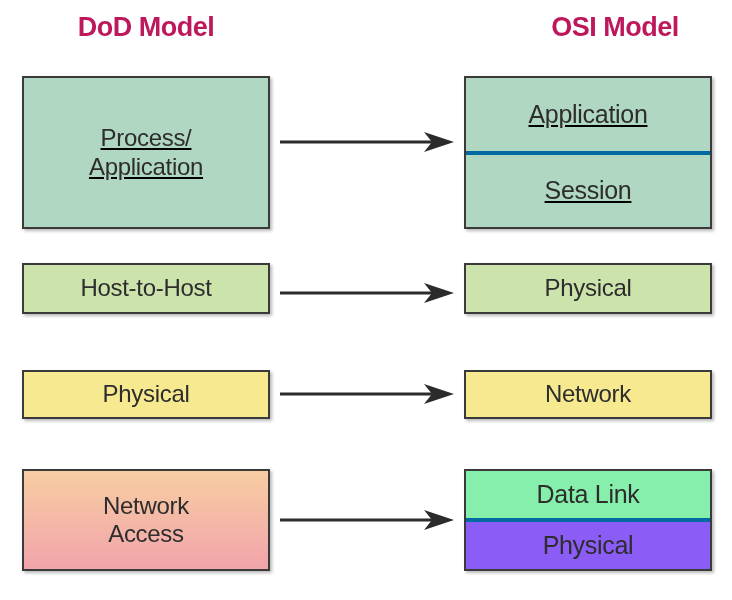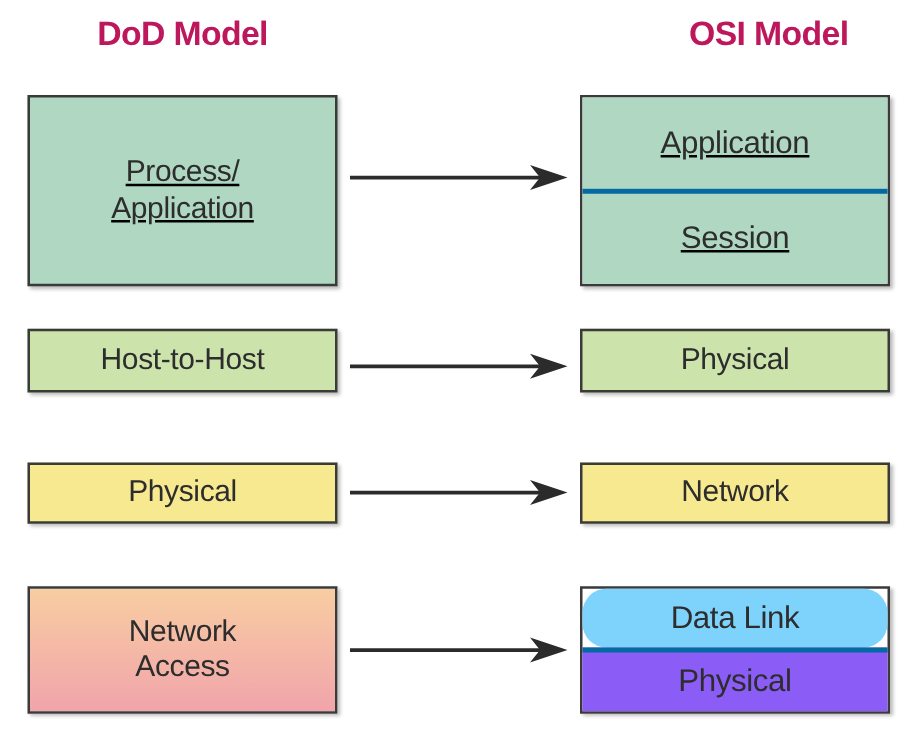--- a/index.html
+++ b/index.html
@@ -49,21 +49,21 @@
     text-align: center;
     white-space: pre-line;
   }
 
   .col-left  { left: 22px; }
   .col-right { left: 464px; }
 
   .bg-teal   { background: #afd7c2; }
   .bg-green  { background: #cce3ac; }
   .bg-yellow { background: #f6e98f; }
-  .bg-orange { background: #7dd3fc; border-radius: 19px; }
+  .bg-orange { background: #86efac; }
   .bg-pink   { background: #8b5cf6; }
   .bg-grad   { background: linear-gradient(to bottom, #f8cda2 0%, #f1a4ab 100%); }
 
   
   .stack {
     position: absolute;
     width: 248px;
     box-sizing: border-box;
     border: 2px solid #3a3a3a;
     box-shadow: 2px 2px 3px rgba(0,0,0,0.28);

